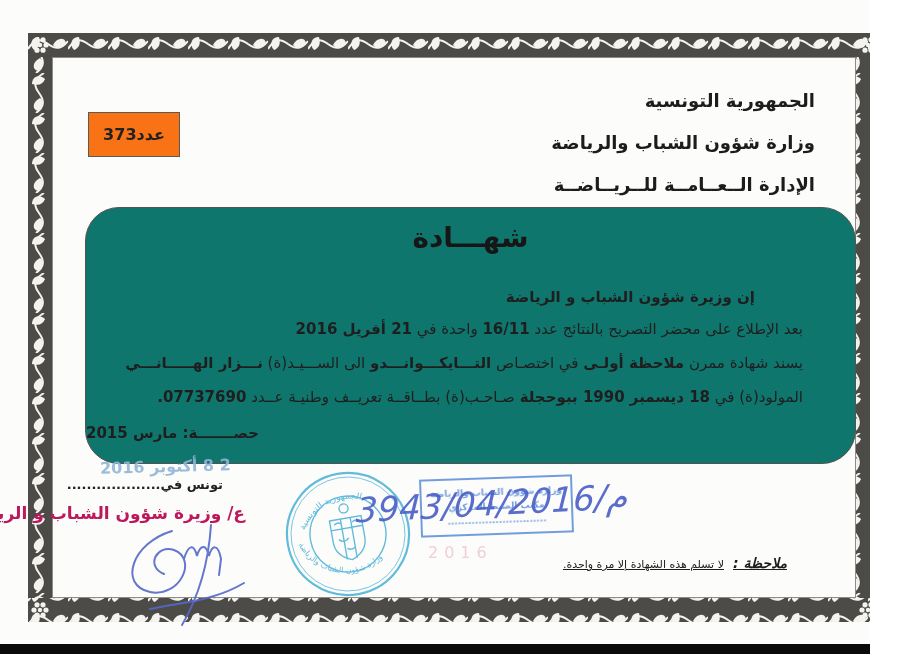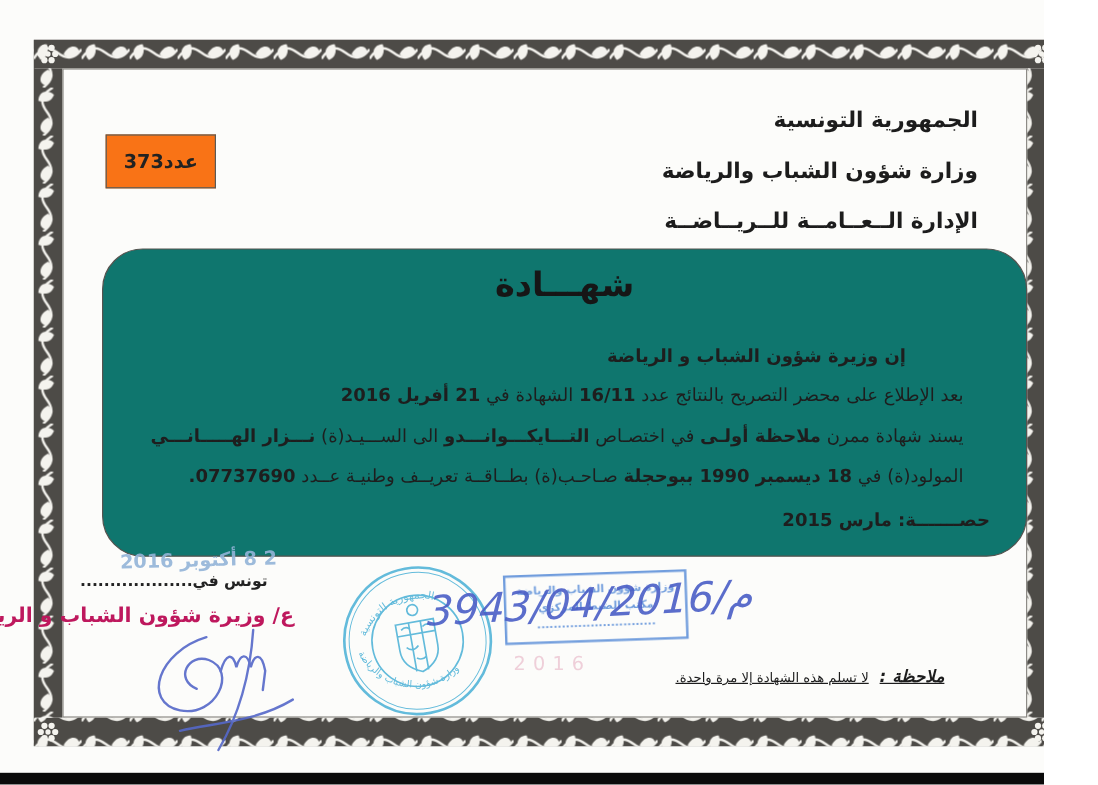--- a/index.html
+++ b/index.html
@@ -22,21 +22,21 @@
   .mainbox { position:absolute; left:85px; top:207px; width:771px; height:257px;
              border:1.6px solid #55534f; border-radius:34px; background:#0f766e; }
   .title { position:absolute; top:13px; left:0; right:0; text-align:center;
            font-size:28px; font-weight:bold; color:#161616; }
   .l { position:absolute; white-space:nowrap; font-size:15px; color:#1e1e1e; }
   .b { font-weight:bold; }
   .l1 { top:80px;  right:100px; font-weight:bold; }
   .l2 { top:112px; right:52px; }
   .l3 { top:146px; right:52px; }
   .l4 { top:180px; right:52px;text-align:center; }
-  .l5 { top:216px; left:0; right:30px; text-align:right; font-weight:bold; }
+  .l5 { top:216px; left:0; right:30px; text-align:left; font-weight:bold; }
 
   
   .datestamp { position:absolute; left:100px; top:457px; color:#93b4d8; font-size:16px;
                font-weight:bold; transform:rotate(-1.5deg); letter-spacing:2px; white-space:nowrap; opacity:.9; }
   .tunis { position:absolute; right:647px; top:477px; font-size:13px; font-weight:bold; color:#222; white-space:nowrap; }
   .signatory { position:absolute; right:625px; top:503px; font-size:17px; font-weight:bold; color:#be185d; white-space:nowrap; }
 
   .signature { position:absolute; left:112px; top:513px; z-index:6; }
   .roundstamp { position:absolute; left:283px; top:468px; z-index:4; opacity:.85; }
 
@@ -130,21 +130,21 @@
     <div>الإدارة الــعــامــة للــريــاضــة</div>
   </div>
 
   <div class="serial" dir="rtl">
     <span>عدد373</span>
   </div>
 
   <div class="mainbox">
     <div class="title" dir="rtl">شهـــادة</div>
     <div class="l l1" dir="rtl">إن وزيرة شؤون  الشباب و الرياضة</div>
-    <div class="l l2" dir="rtl"><span>بعد الإطلاع على محضر التصريح بالنتائج عدد </span><span class="b">16/11</span><span> الشهادة في </span><span class="b">21 أفريل 2016</span></div>
+    <div class="l l2" dir="rtl"><span>بعد الإطلاع على محضر التصريح بالنتائج عدد </span><span class="b">16/11</span><span> واحدة في </span><span class="b">21 أفريل 2016</span></div>
     <div class="l l3" dir="rtl"><span>يسند شهادة ممرن </span><span class="b">ملاحظة أولـى</span><span> في اختصـاص </span><span class="b">التـــايكـــوانـــدو</span><span> الى الســـيـد(ة) </span><span class="b">نـــزار الهـــــانـــي</span></div>
     <div class="l l4" dir="rtl"><span>المولود(ة) في </span><span class="b">18 ديسمبر 1990 ببوحجلة</span><span> صـاحـب(ة) بطــاقــة تعريــف وطنيـة عــدد </span><span class="b">07737690.</span></div>
     <div class="l l5" dir="rtl">حصـــــــة:  مارس 2015</div>
   </div>
 
   <div class="datestamp" dir="rtl">2 8 أكتوبر 2016</div>
   <div class="tunis" dir="rtl">تونس في...................</div>
   <div class="signatory" dir="rtl">ع/ وزيرة شؤون الشباب و الرياضة</div>
 
   <svg class="signature" width="185" height="118" viewBox="0 0 185 118">

